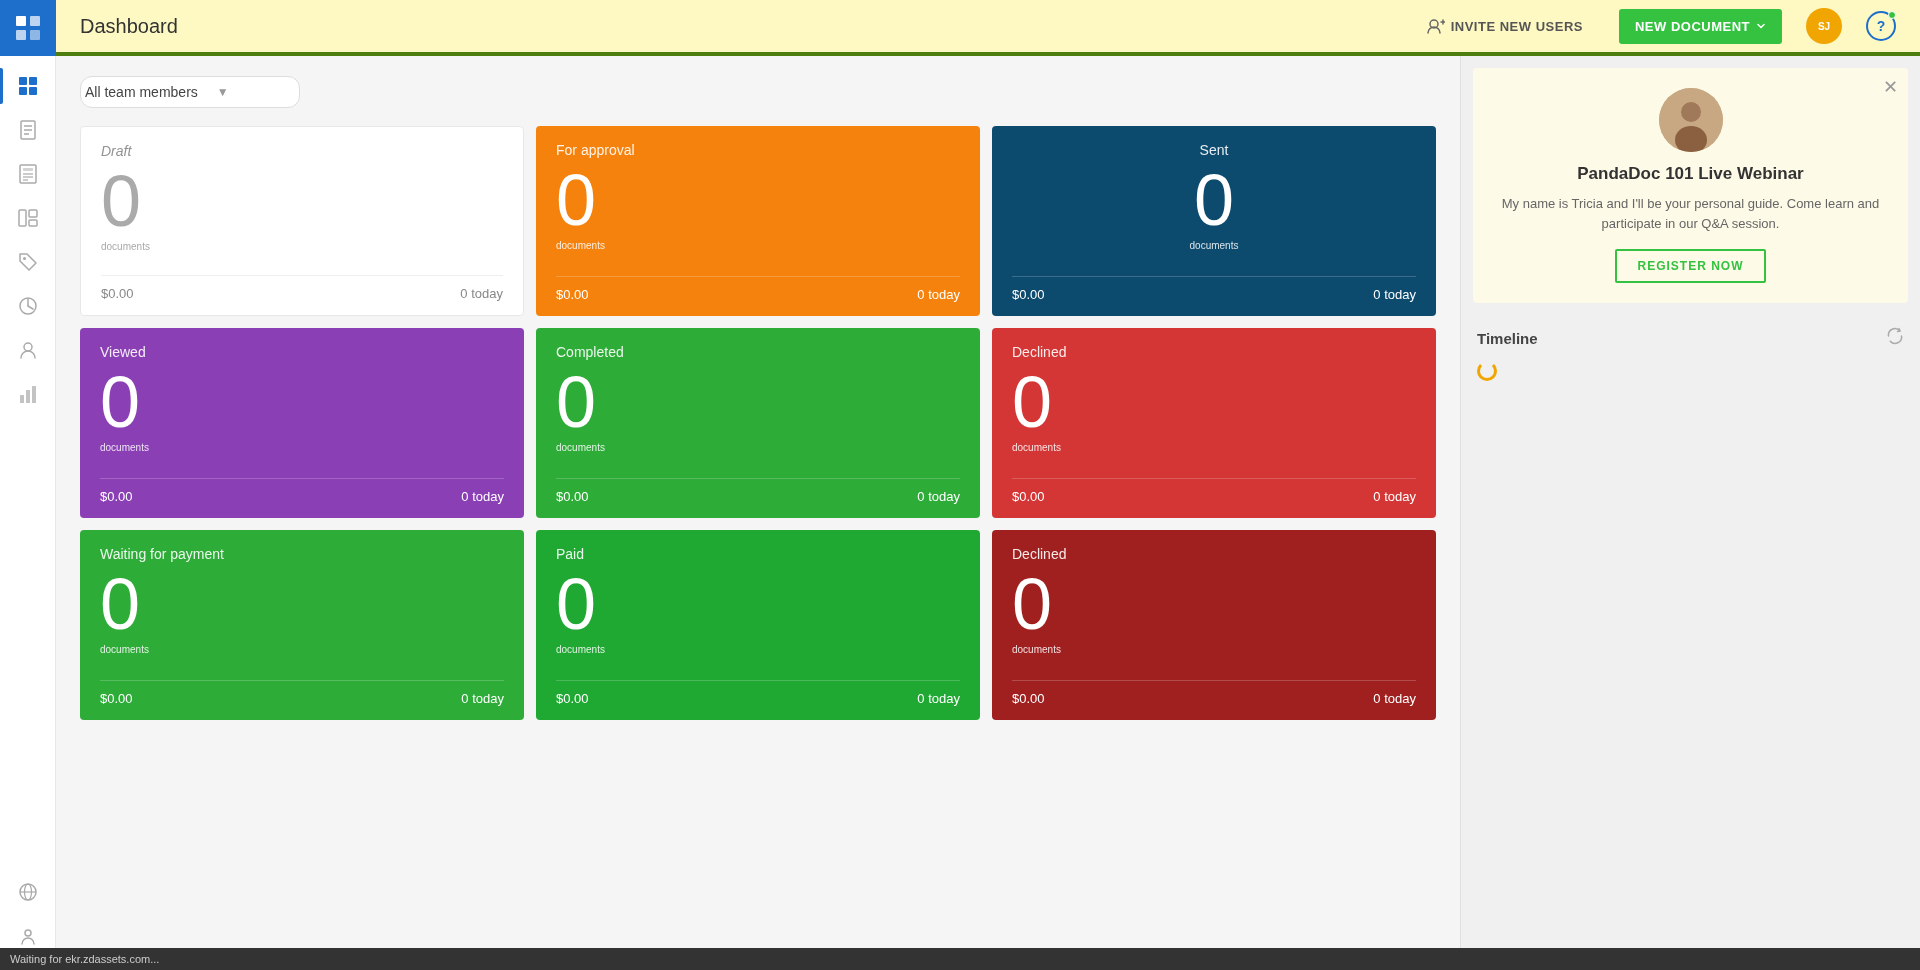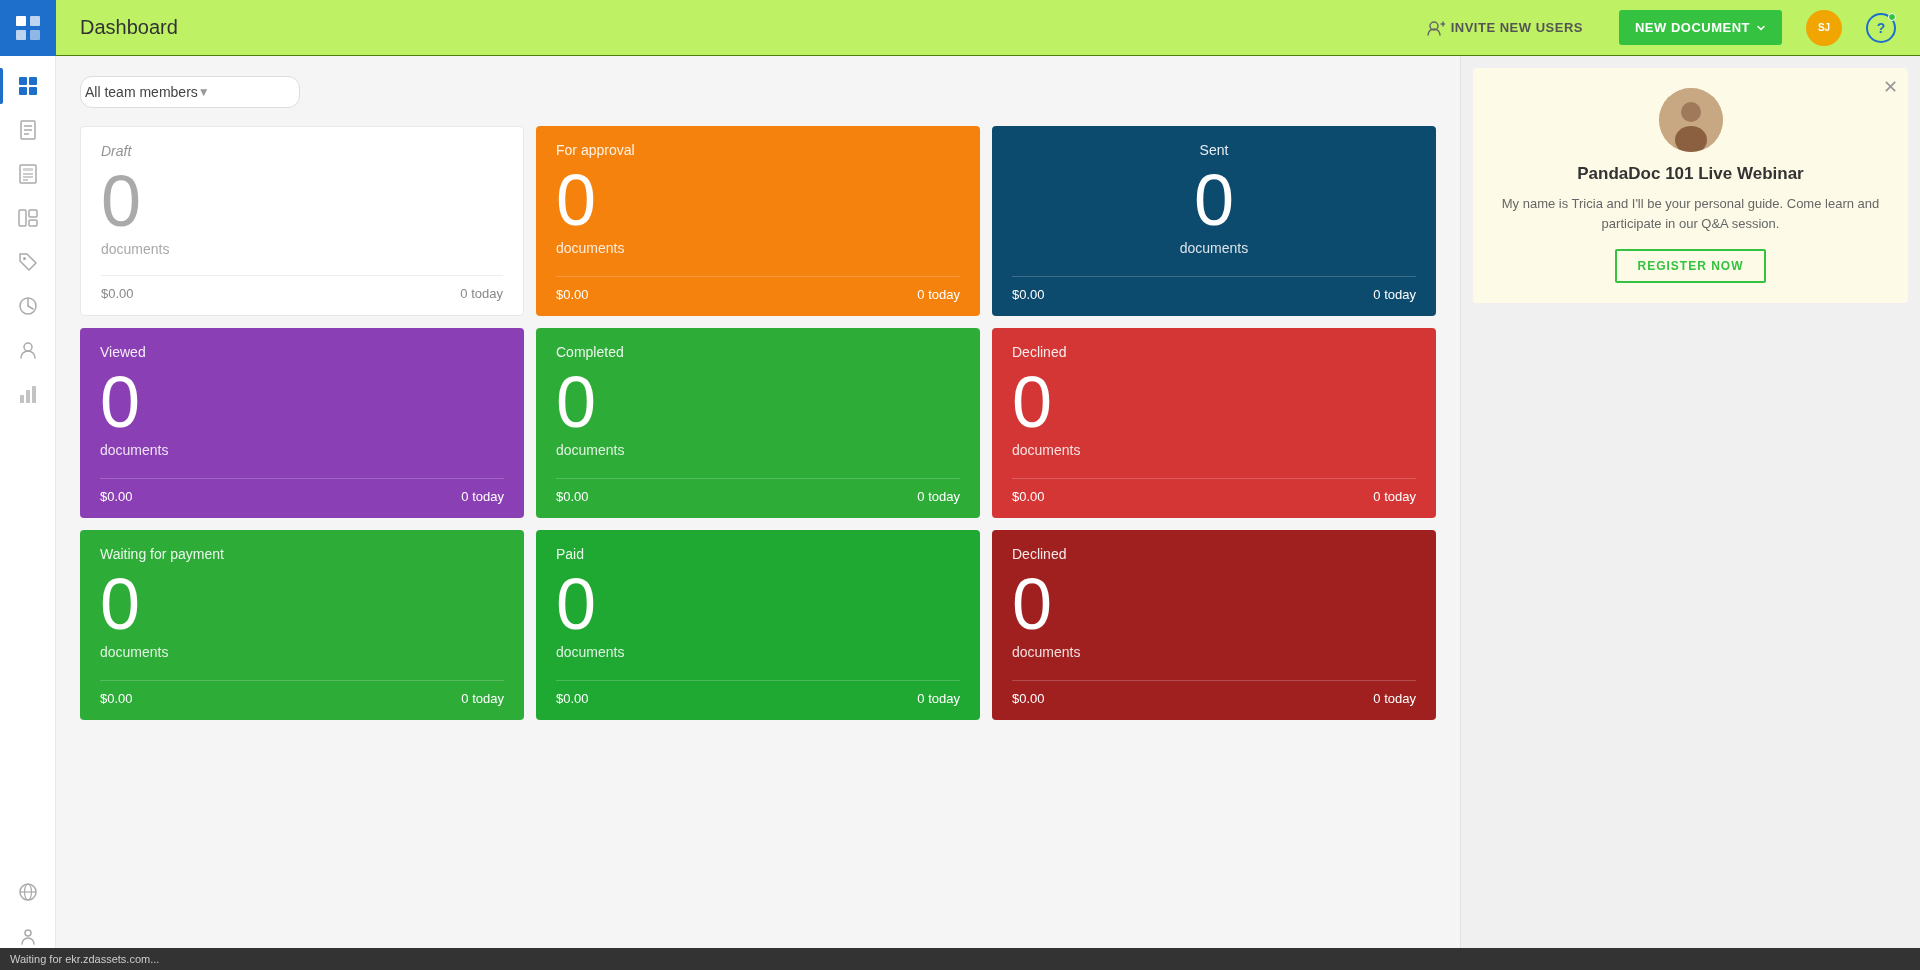--- a/index.html
+++ b/index.html
@@ -68,22 +68,22 @@
     .main-wrapper {
       flex: 1;
       display: flex;
       flex-direction: column;
       overflow: hidden;
     }
 
     
     .topbar {
       height: 56px;
-      background: #bef264;
-      border-bottom: 1px solid #4d7c0f;
+      background: #fef9c3;
+      border-bottom: 4px solid #4d7c0f;
       display: flex;
       align-items: center;
       padding: 0 24px;
       justify-content: space-between;
     }
     .topbar-title {
       font-size: 20px;
       font-weight: 500;
       color: #333;
     }
@@ -178,21 +178,21 @@
     
     .controls-bar {
       display: flex;
       align-items: center;
       justify-content: space-between;
       margin-bottom: 18px;
     }
     .team-filter {
       display: flex;
       align-items: center;
-      gap: 0;
+      gap: 19px;
       background: #fff;
       border: 1px solid #ddd;
       border-radius: 12px;
       padding: 7px 4px;
       cursor: pointer;
       min-width: 220px;
       font-size: 14px;
       color: #444;
     }
     .team-filter-arrow { color: #999; font-size: 12px; }
@@ -252,21 +252,21 @@
     }
     .stat-card.draft .card-label { color: #888; font-style: italic; }
     .card-number {
       font-size: 72px;
       font-weight: 300;
       line-height: 1;
       margin-bottom: 4px;
     }
     .stat-card.draft .card-number { color: #aaa; }
     .card-docs {
-      font-size: 14px;
+      font-size: 10px;
       opacity: 0.85;
       margin-bottom: auto;
     }
     .stat-card.draft .card-docs { color: #999; }
     .card-footer {
       display: flex;
       justify-content: space-between;
       align-items: center;
       font-size: 13px;
       margin-top: 16px;
@@ -635,19 +635,32 @@
             <circle cx="32" cy="32" r="32" fill="#c8a882"></circle>
             <circle cx="32" cy="24" r="10" fill="#a0785a"></circle>
             <ellipse cx="32" cy="52" rx="16" ry="14" fill="#8a6040"></ellipse>
           </svg>
         </div>
         <div class="webinar-title">PandaDoc 101 Live Webinar</div>
         <div class="webinar-desc">My name is Tricia and I'll be your personal guide. Come learn and participate in our Q&amp;A session.</div>
         <button class="register-btn">REGISTER NOW</button>
       </div>
 
+      <div class="timeline-section">
+        <div class="timeline-header">
+          <span class="timeline-title">Timeline</span>
+          <button class="refresh-btn">
+            <svg width="18" height="18" viewBox="0 0 18 18" fill="none">
+              <path d="M15.5 9A6.5 6.5 0 0 1 4.2 14.2" stroke="#aaa" stroke-width="1.5" stroke-linecap="round"></path>
+              <path d="M2.5 9A6.5 6.5 0 0 1 13.8 3.8" stroke="#aaa" stroke-width="1.5" stroke-linecap="round"></path>
+              <path d="M13 1.5l1 2.5-2.5.5" stroke="#aaa" stroke-width="1.5" stroke-linecap="round" stroke-linejoin="round"></path>
+            </svg>
+          </button>
+        </div>
+        <div class="loading-spinner"></div>
+      </div>
     </div>
   </div>
 </div>
 
 <div class="statusbar">
   <span>Waiting for ekr.zdassets.com...</span>
 </div>
 
 </body></html>

